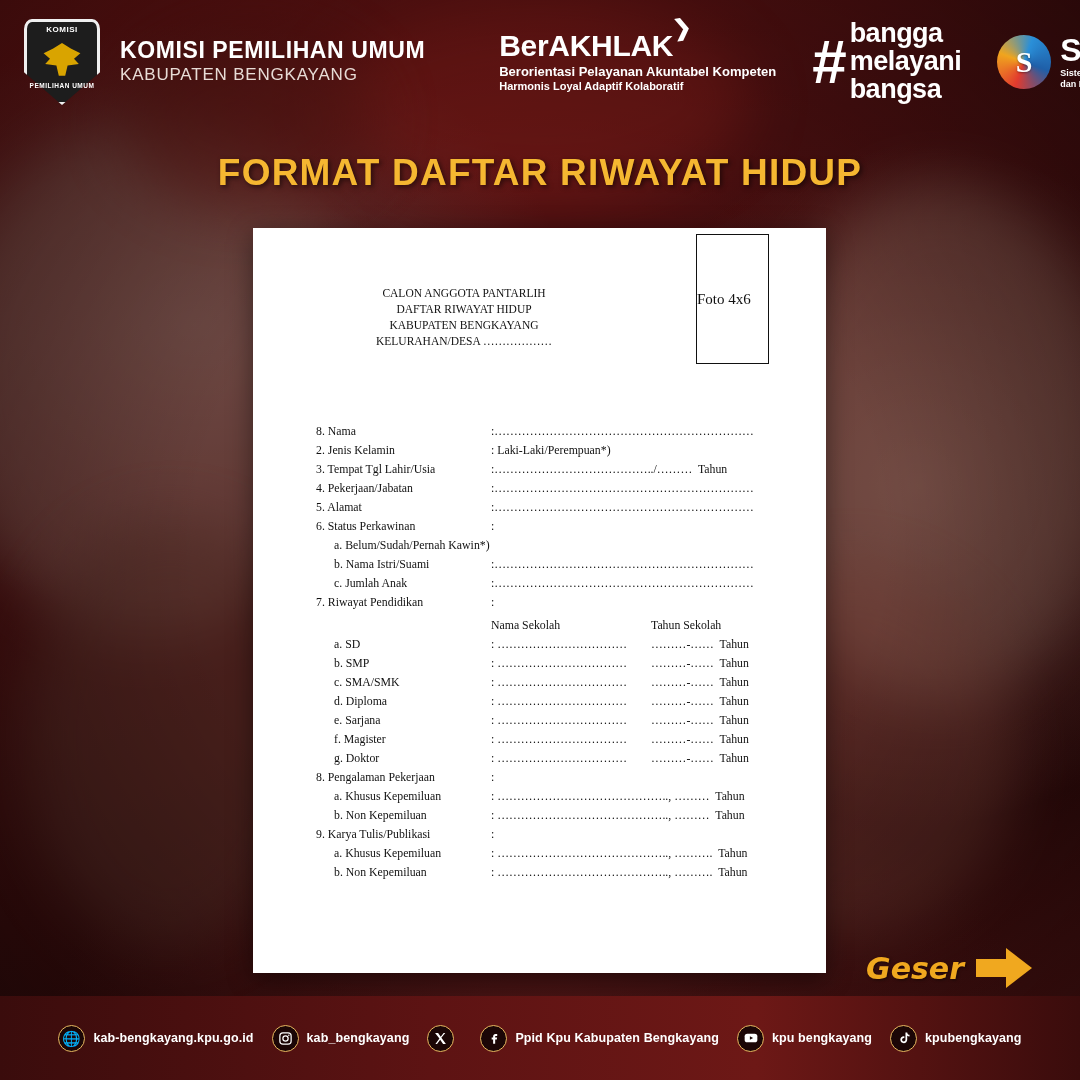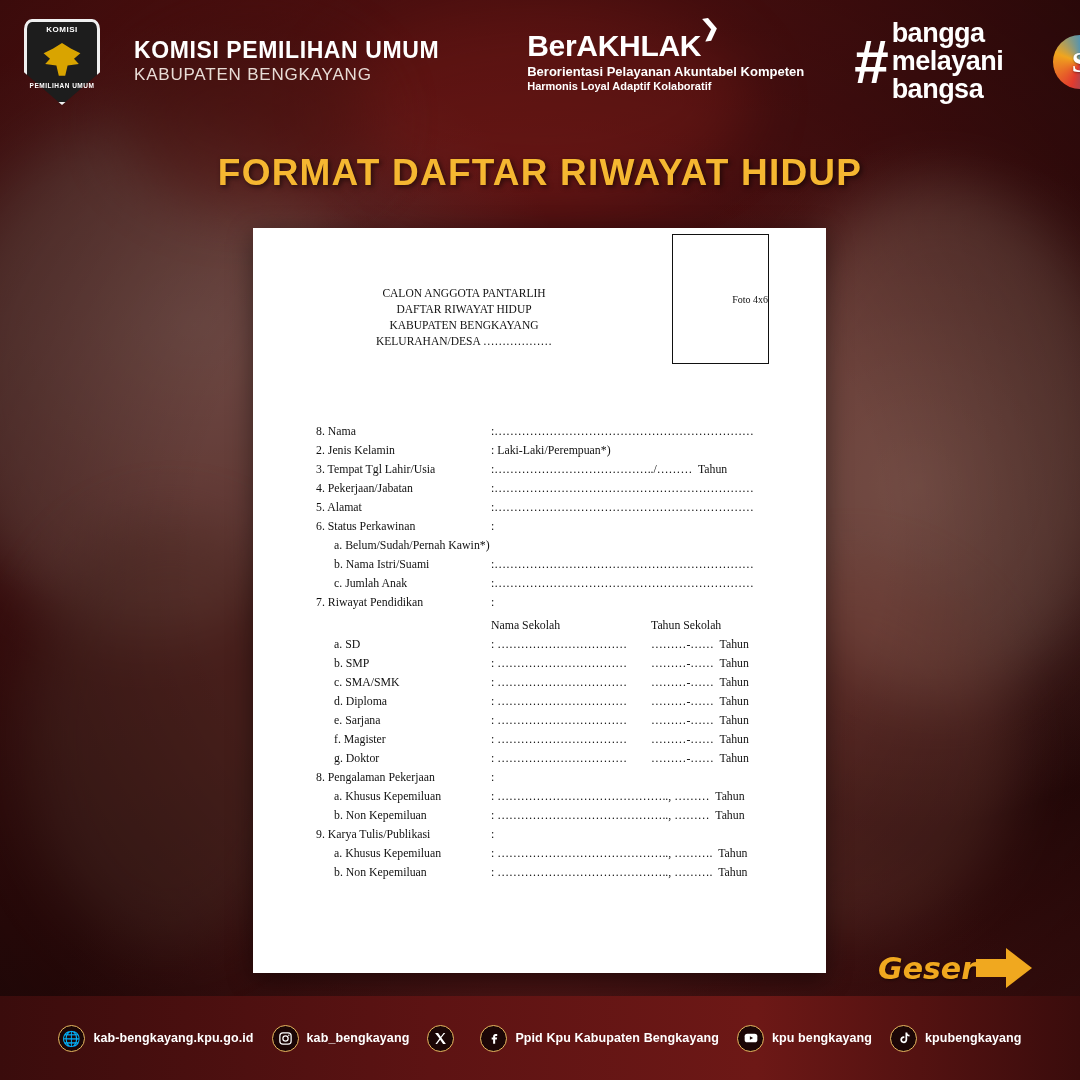--- a/index.html
+++ b/index.html
@@ -46,21 +46,21 @@
 
   
   .header {
     position: absolute;
     left: 0; top: 0;
     width: 1080px;
     height: 124px;
     display: flex;
     align-items: center;
     padding: 0 24px;
-    gap: 28px;
+    gap: 14px;
   }
   .kpu-logo {
     width: 76px; height: 86px;
     flex: 0 0 auto;
     position: relative;
     display: flex; align-items: center; justify-content: center;
   }
   .kpu-shield {
     position:absolute; inset:0;
     background: #1d1d1d;
@@ -149,24 +149,24 @@
   }
   .doc-head-text {
     width:410px;
     text-align:center;
     font-size:11.5px;
     line-height:1.38;
     padding-left:12px;
   }
   .foto-box {
     position:absolute; right:57px; top:6px;
-    width:97px; height:130px;
+    width:73px; height:130px;
     border:1.6px solid #111;
-    display:flex; align-items:center; justify-content:flex-end;
-    font-size:10px;
+    display:flex; align-items:center; justify-content:flex-start;
+    font-size:15px;
   }
 
   .fields {
     position:absolute; left:63px; top:198px; right:24px;
     font-size:11.8px;
     line-height:1;
   }
   .row { display:flex; margin-bottom:7.2px; align-items:baseline; }
   .row .lbl { width:175px; flex:0 0 auto; white-space:pre; }
   .row .val { flex:1 1 auto; white-space:pre; }
@@ -178,21 +178,21 @@
   .edu-head .c3 { flex:1 1 auto; }
 
   .erow { display:flex; margin-bottom:7.2px; font-size:11.8px; align-items:baseline; }
   .erow .c1 { width:175px; flex:0 0 auto; padding-left:18px; }
   .erow .c2 { width:160px; flex:0 0 auto; white-space:pre; }
   .erow .c3 { flex:1 1 auto; white-space:pre; }
 
   
   .geser {
     position:absolute; right:48px; bottom:92px;
-    display:flex; align-items:center; gap:0;
+    display:flex; align-items:center; gap:12px;
   }
   .geser-label {
     color:#f0a81f; font-size:30px; font-weight:bold;
     font-family:"DejaVu Sans", sans-serif;
     text-shadow:1px 1px 3px rgba(0,0,0,.5);
     font-style: italic;
   }
   .geser-arrow {
     width:56px; height:40px; position:relative;
   }

